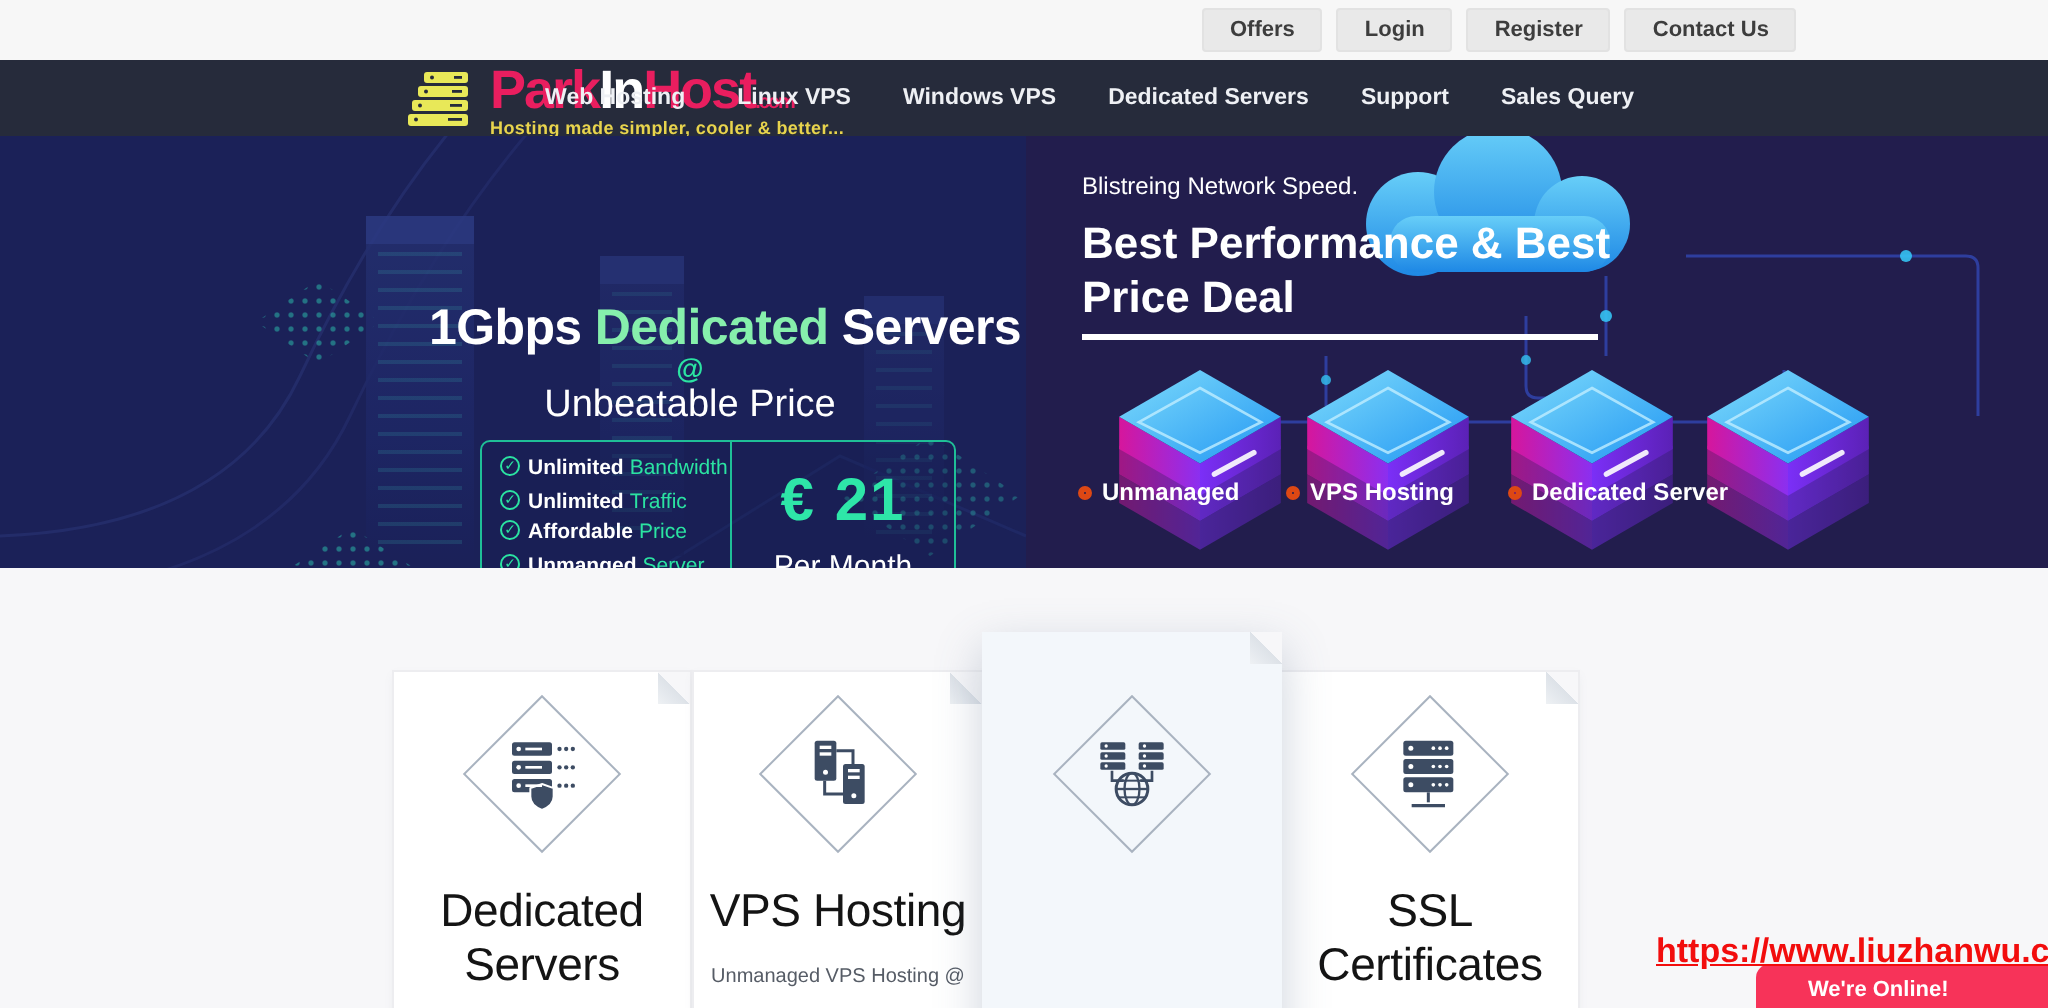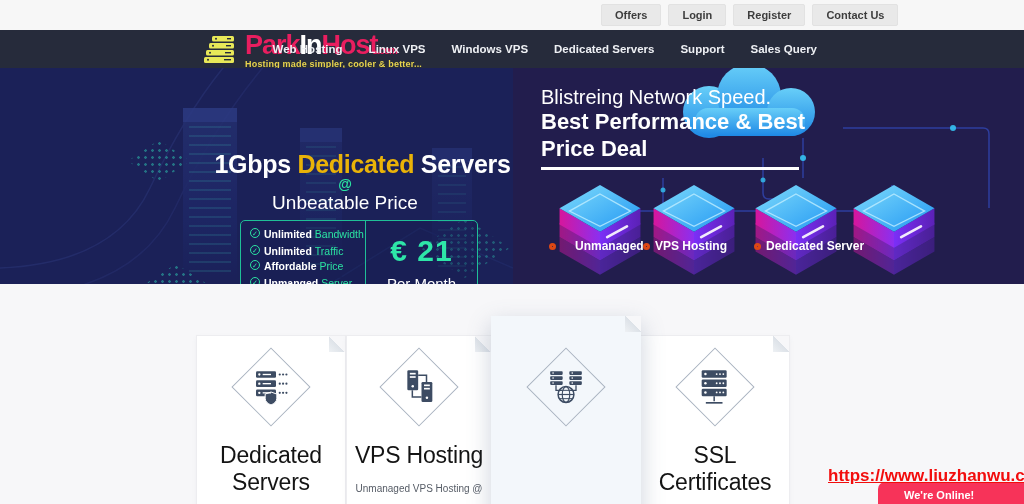--- a/index.html
+++ b/index.html
@@ -30,39 +30,39 @@
   .hero-right { position:absolute; left:513px; top:0; width:511px; height:216px; background:#221d4d; overflow:hidden; }
 
   
   .tower { position:absolute; background:linear-gradient(180deg,#253070 0%,#1e2766 60%,#1b2158 100%); opacity:.85; }
   .tower::before { content:""; position:absolute; left:0; top:0; width:100%; height:14px; background:#2c3a82; }
   .tower-lines { position:absolute; inset:18px 6px 10px 6px; background:repeating-linear-gradient(180deg, rgba(60,200,190,.18) 0 2px, transparent 2px 9px); }
   .dotpatch { position:absolute; background:radial-gradient(circle, rgba(46,214,186,.45) 1px, transparent 1.6px); background-size:7px 7px; clip-path:polygon(50% 0, 100% 50%, 50% 100%, 0 50%); }
   .curve-svg { position:absolute; left:0; top:0; }
 
   .hero-title { position:absolute; left:210px; top:82px; width:305px; text-align:center; font-size:25px; font-weight:bold; color:#fff; letter-spacing:-.3px; white-space:nowrap; }
-  .t-accent { color:#eab308; }
+  .t-accent { color:#86efac; }
   .hero-at { position:absolute; left:210px; top:108px; width:270px; text-align:center; font-size:14px; font-weight:bold; color:#2be3a2; }
   .hero-sub { position:absolute; left:210px; top:124px; width:270px; text-align:center; font-size:19px; color:#fff; }
 
   .price-box { position:absolute; left:240px; top:152px; width:238px; height:85px; border:1px solid #1fbf97; border-radius:5px; display:flex; background:rgba(18,28,75,.25); }
   .pb-left { width:124px; padding:7px 0 0 9px; }
   .feat-row { display:flex; align-items:flex-start; margin-bottom:3px; }
   .feat-row.gap { margin-top:5px; }
   .feat-ico { width:10px; height:10px; border:1.5px solid #2be3a2; border-radius:50%; margin-right:4px; display:flex; align-items:center; justify-content:center; color:#2be3a2; font-size:7px; line-height:1; flex:0 0 auto; }
   .feat-bold { color:#fff; font-weight:bold; font-size:10.5px; white-space:nowrap; }
   .feat-accent { color:#2be3a2; font-size:10.5px; margin-left:3px; white-space:nowrap; }
   .pb-right { flex:1; border-left:1px solid #1fbf97; display:flex; flex-direction:column; align-items:center; justify-content:center; }
   .price { color:#2ee6a8; font-size:30px; font-weight:bold; letter-spacing:1px; }
   .price-period { color:#fff; font-size:15px; margin-top:7px; }
 
   
   .circuit-svg { position:absolute; left:0; top:0; }
   .cloud-svg { position:absolute; left:148px; top:-8px; }
-  .speed-line { position:absolute; left:28px; top:18px; color:#fff; font-size:20px; }
+  .speed-line { position:absolute; left:28px; top:18px; color:#fff; font-size:12px; }
   .headline { position:absolute; left:28px; top:40px; width:280px; color:#fff; font-size:22px; font-weight:bold; line-height:27px; }
   .headline-rule { position:absolute; left:28px; top:99px; width:258px; height:3px; background:#fff; }
   .stack { position:absolute; top:117px; }
   .srv-labels { position:absolute; left:0; top:171px; width:511px; }
   .srv-label { position:absolute; display:flex; align-items:center; color:#fff; font-size:12px; font-weight:bold; white-space:nowrap; }
   .ring { width:7px; height:7px; border:3px solid #dd4814; border-radius:50%; margin-right:5px; flex:0 0 auto; }
 
   
   .cards-section { position:absolute; left:0; top:284px; width:1024px; height:220px; background:#f7f7f9; }
   .card { position:absolute; background:#fff; box-shadow:0 0 0 1px #ededf0, 0 2px 5px rgba(120,130,150,.10); text-align:center; }
@@ -287,21 +287,21 @@
             <polygon points="50,68 95,42 95,58 50,84" fill="url(#sg-right)"></polygon>
           </g>
         <polygon points="5,26 50,52 50,70 5,44" fill="url(#sg-left)"></polygon>
         <polygon points="50,52 95,26 95,44 50,70" fill="url(#sg-right)"></polygon>
         <polygon points="50,0 95,26 50,52 5,26" fill="url(#sg-top)"></polygon>
         <polygon points="50,10 84,29 50,46 16,29" fill="none" stroke="#bfeeff" stroke-width="1.5" opacity=".8"></polygon>
         <line x1="58" y1="58" x2="80" y2="46" stroke="#fff" stroke-width="3" stroke-linecap="round" opacity=".9"></line>
       </svg>
 
       <div class="srv-labels">
-        <span class="srv-label" style="left:36px;gap:14px;">
+        <span class="srv-label" style="left:26px;">
             <span class="ring"></span>
             <span>Unmanaged</span>
           </span>
         <span class="srv-label" style="left:130px;">
             <span class="ring"></span>
             <span>VPS Hosting</span>
           </span>
         <span class="srv-label" style="left:241px;">
             <span class="ring"></span>
             <span>Dedicated Server</span>

